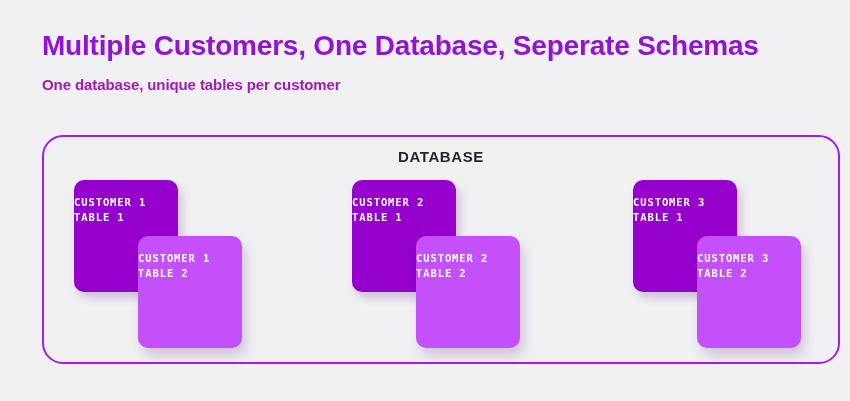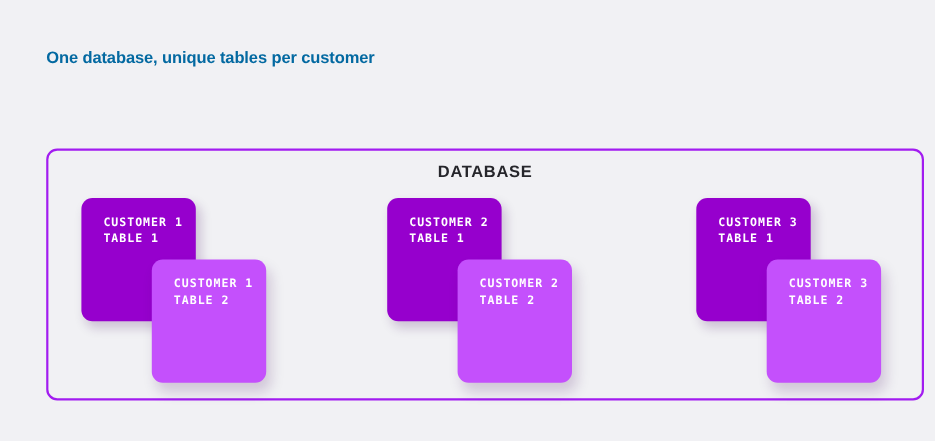--- a/index.html
+++ b/index.html
@@ -37,35 +37,35 @@
     letter-spacing: -0.2px;
     color: #9213d4;
     line-height: 1.15;
     white-space: nowrap;
   }
   .subtitle {
     margin: 14px 0 0 0;
     font-family: "Liberation Sans", sans-serif;
     font-size: 15px;
     font-weight: bold;
-    color: #0369a1;
+    color: #a21caf;
     letter-spacing: -0.1px;
     line-height: 1.2;
   }
 
   
   .database-box {
     position: absolute;
     left: 42px;
     top: 135px;
     width: 798px;
     height: 229px;
     box-sizing: border-box;
     border: 2px solid #a21cf0;
-    border-radius: 10px;
+    border-radius: 21px;
     background: transparent;
   }
   .database-label {
     position: absolute;
     left: 0;
     right: 0;
     top: 11px;
     text-align: center;
     font-family: "Liberation Sans", sans-serif;
     font-size: 15px;
@@ -91,21 +91,21 @@
   .customer-group.g0 { left: 30px; }
   .customer-group.g1 { left: 308px; }
   .customer-group.g2 { left: 589px; }
 
   .card {
     position: absolute;
     width: 104px;
     height: 112px;
     border-radius: 10px;
     box-sizing: border-box;
-    padding: 15px 0 0 20px;
+    padding: 15px 0 0 0;
   }
   .card-front {
     left: 0;
     top: 0;
     background: #9600cd;
     box-shadow: 4px 6px 10px rgba(60, 0, 90, 0.20);
     z-index: 2;
   }
   .card-back {
     left: 64px;
@@ -124,20 +124,21 @@
     line-height: 15px;
     white-space: nowrap;
   }
 </style>
 </head>
 <body>
 
 <div class="page">
 
   <div class="header">
+    <h1 class="title">Multiple Customers, One Database, Seperate Schemas</h1>
     <p class="subtitle">One database, unique tables per customer</p>
   </div>
 
   <div class="database-box">
 
     <div class="database-label">DATABASE</div>
 
     <div class="groups">
 
       <div class="customer-group g0">

